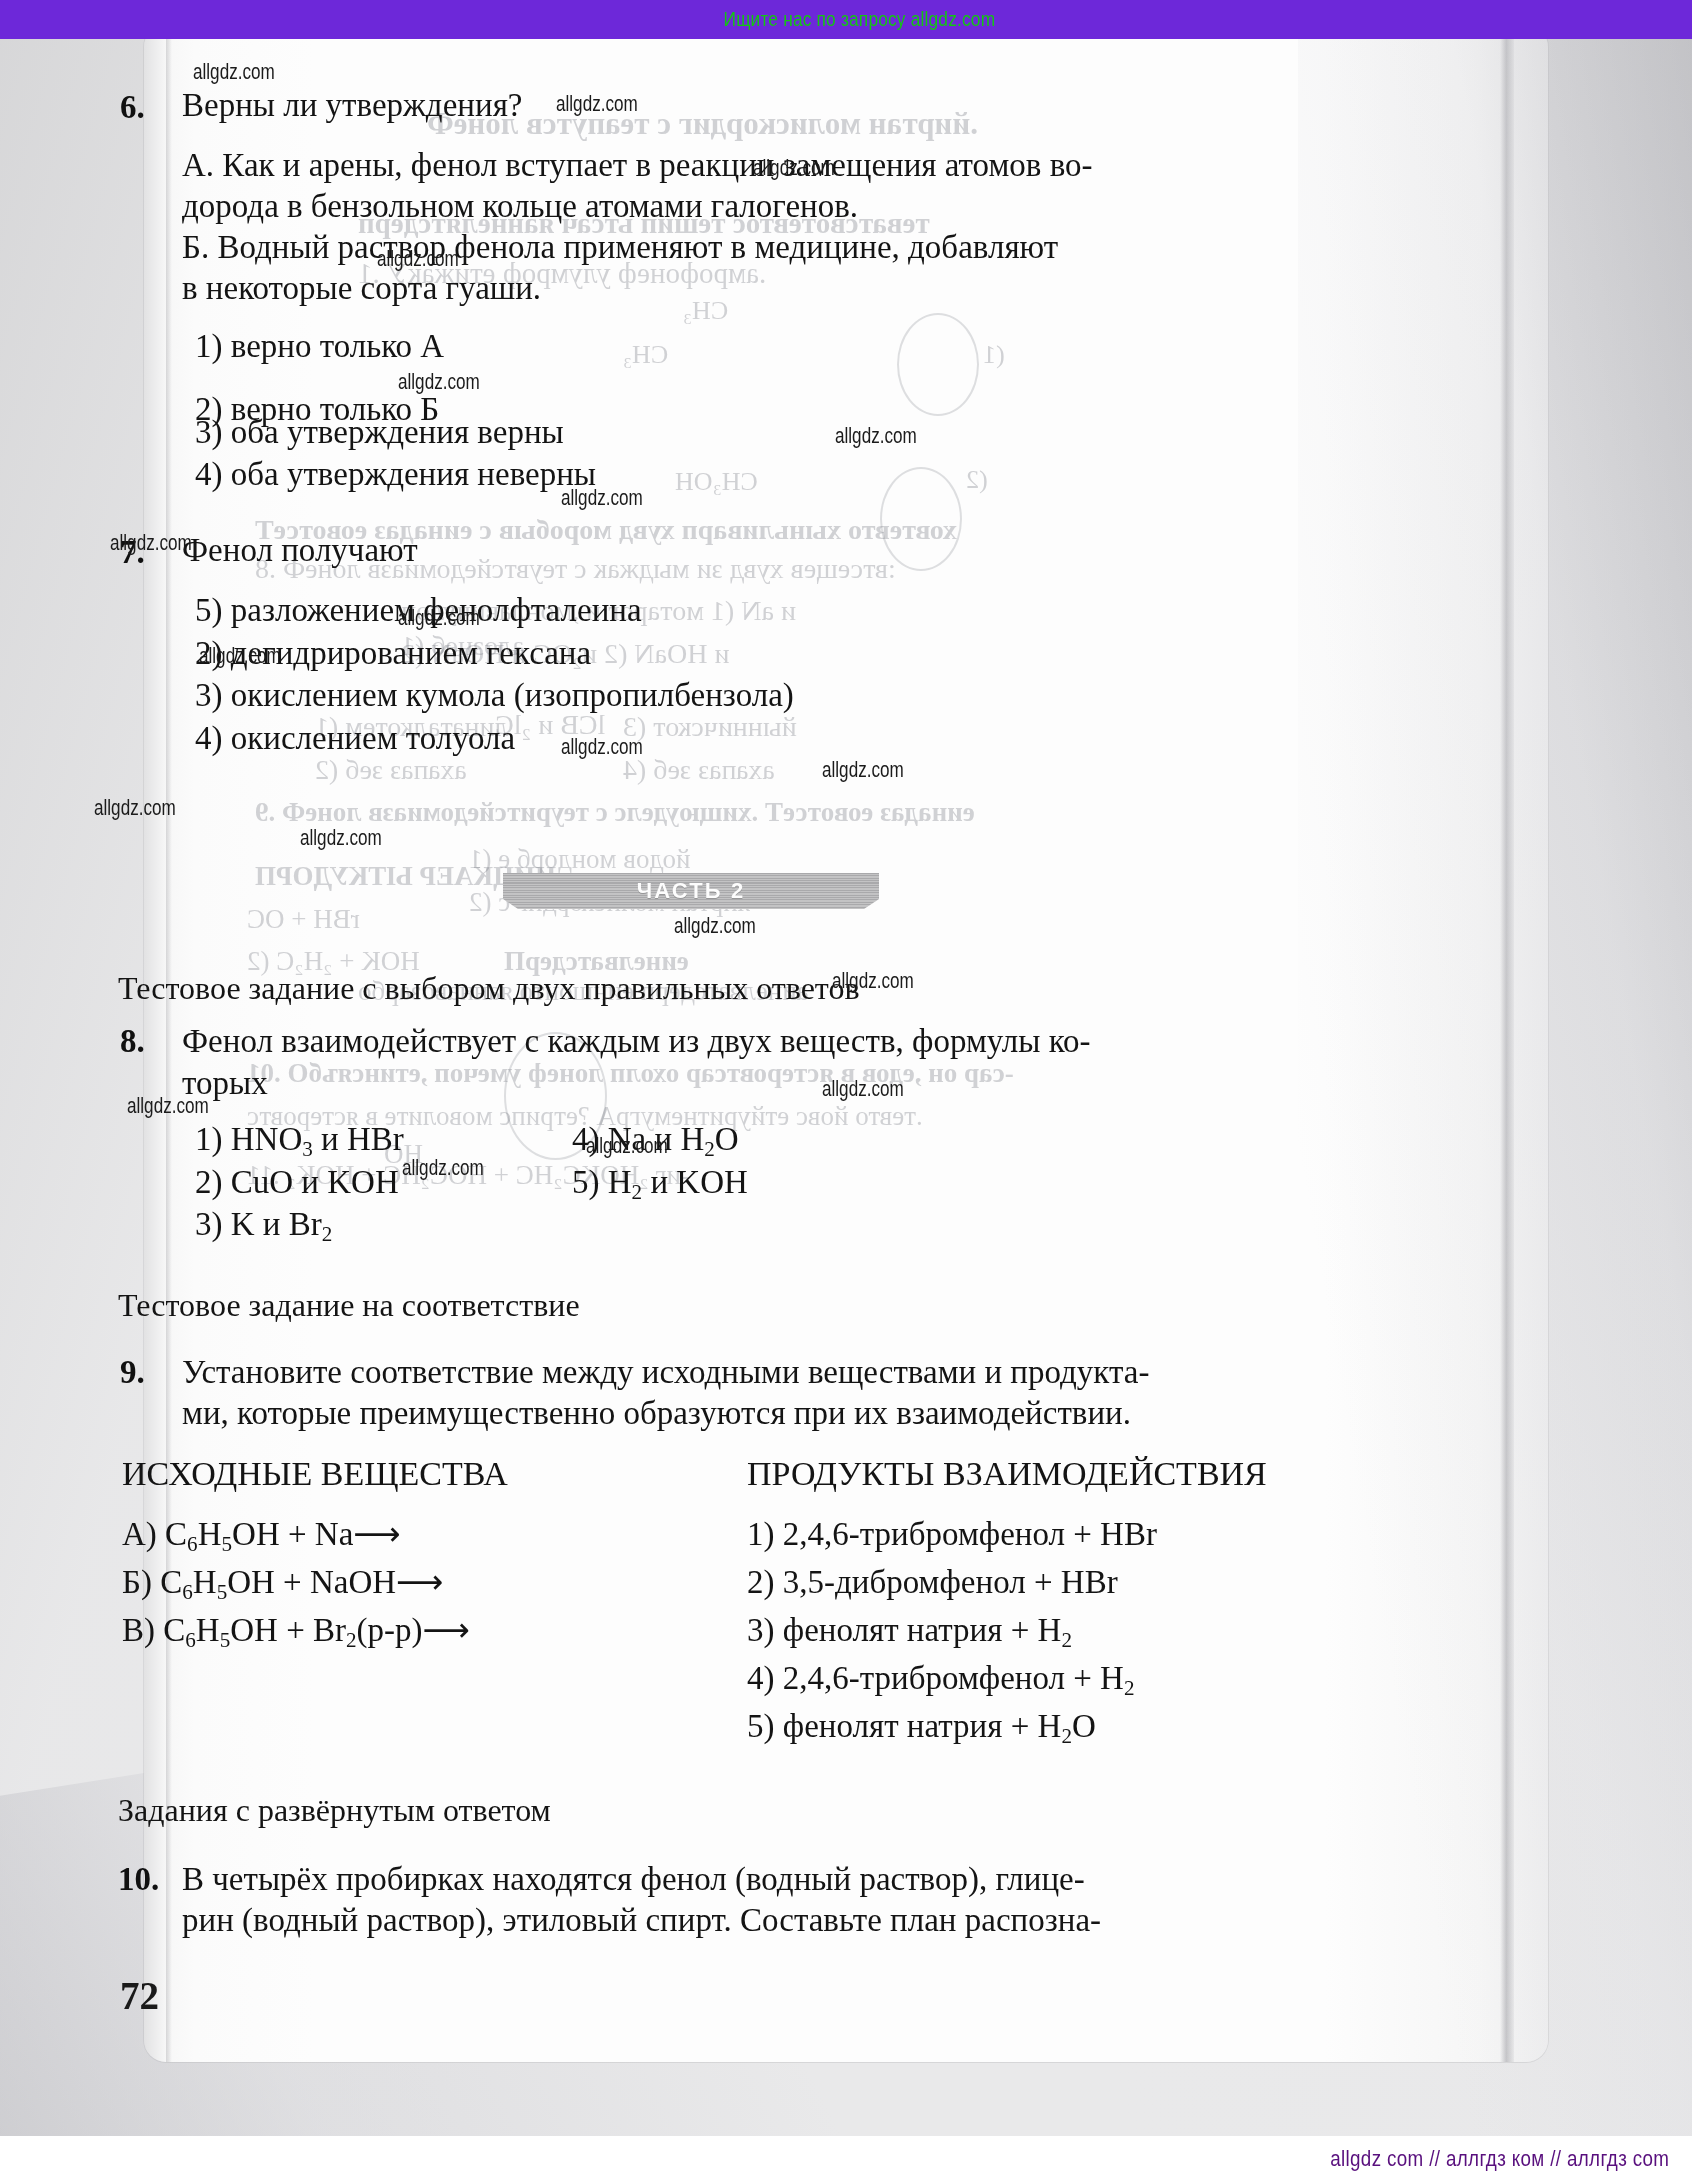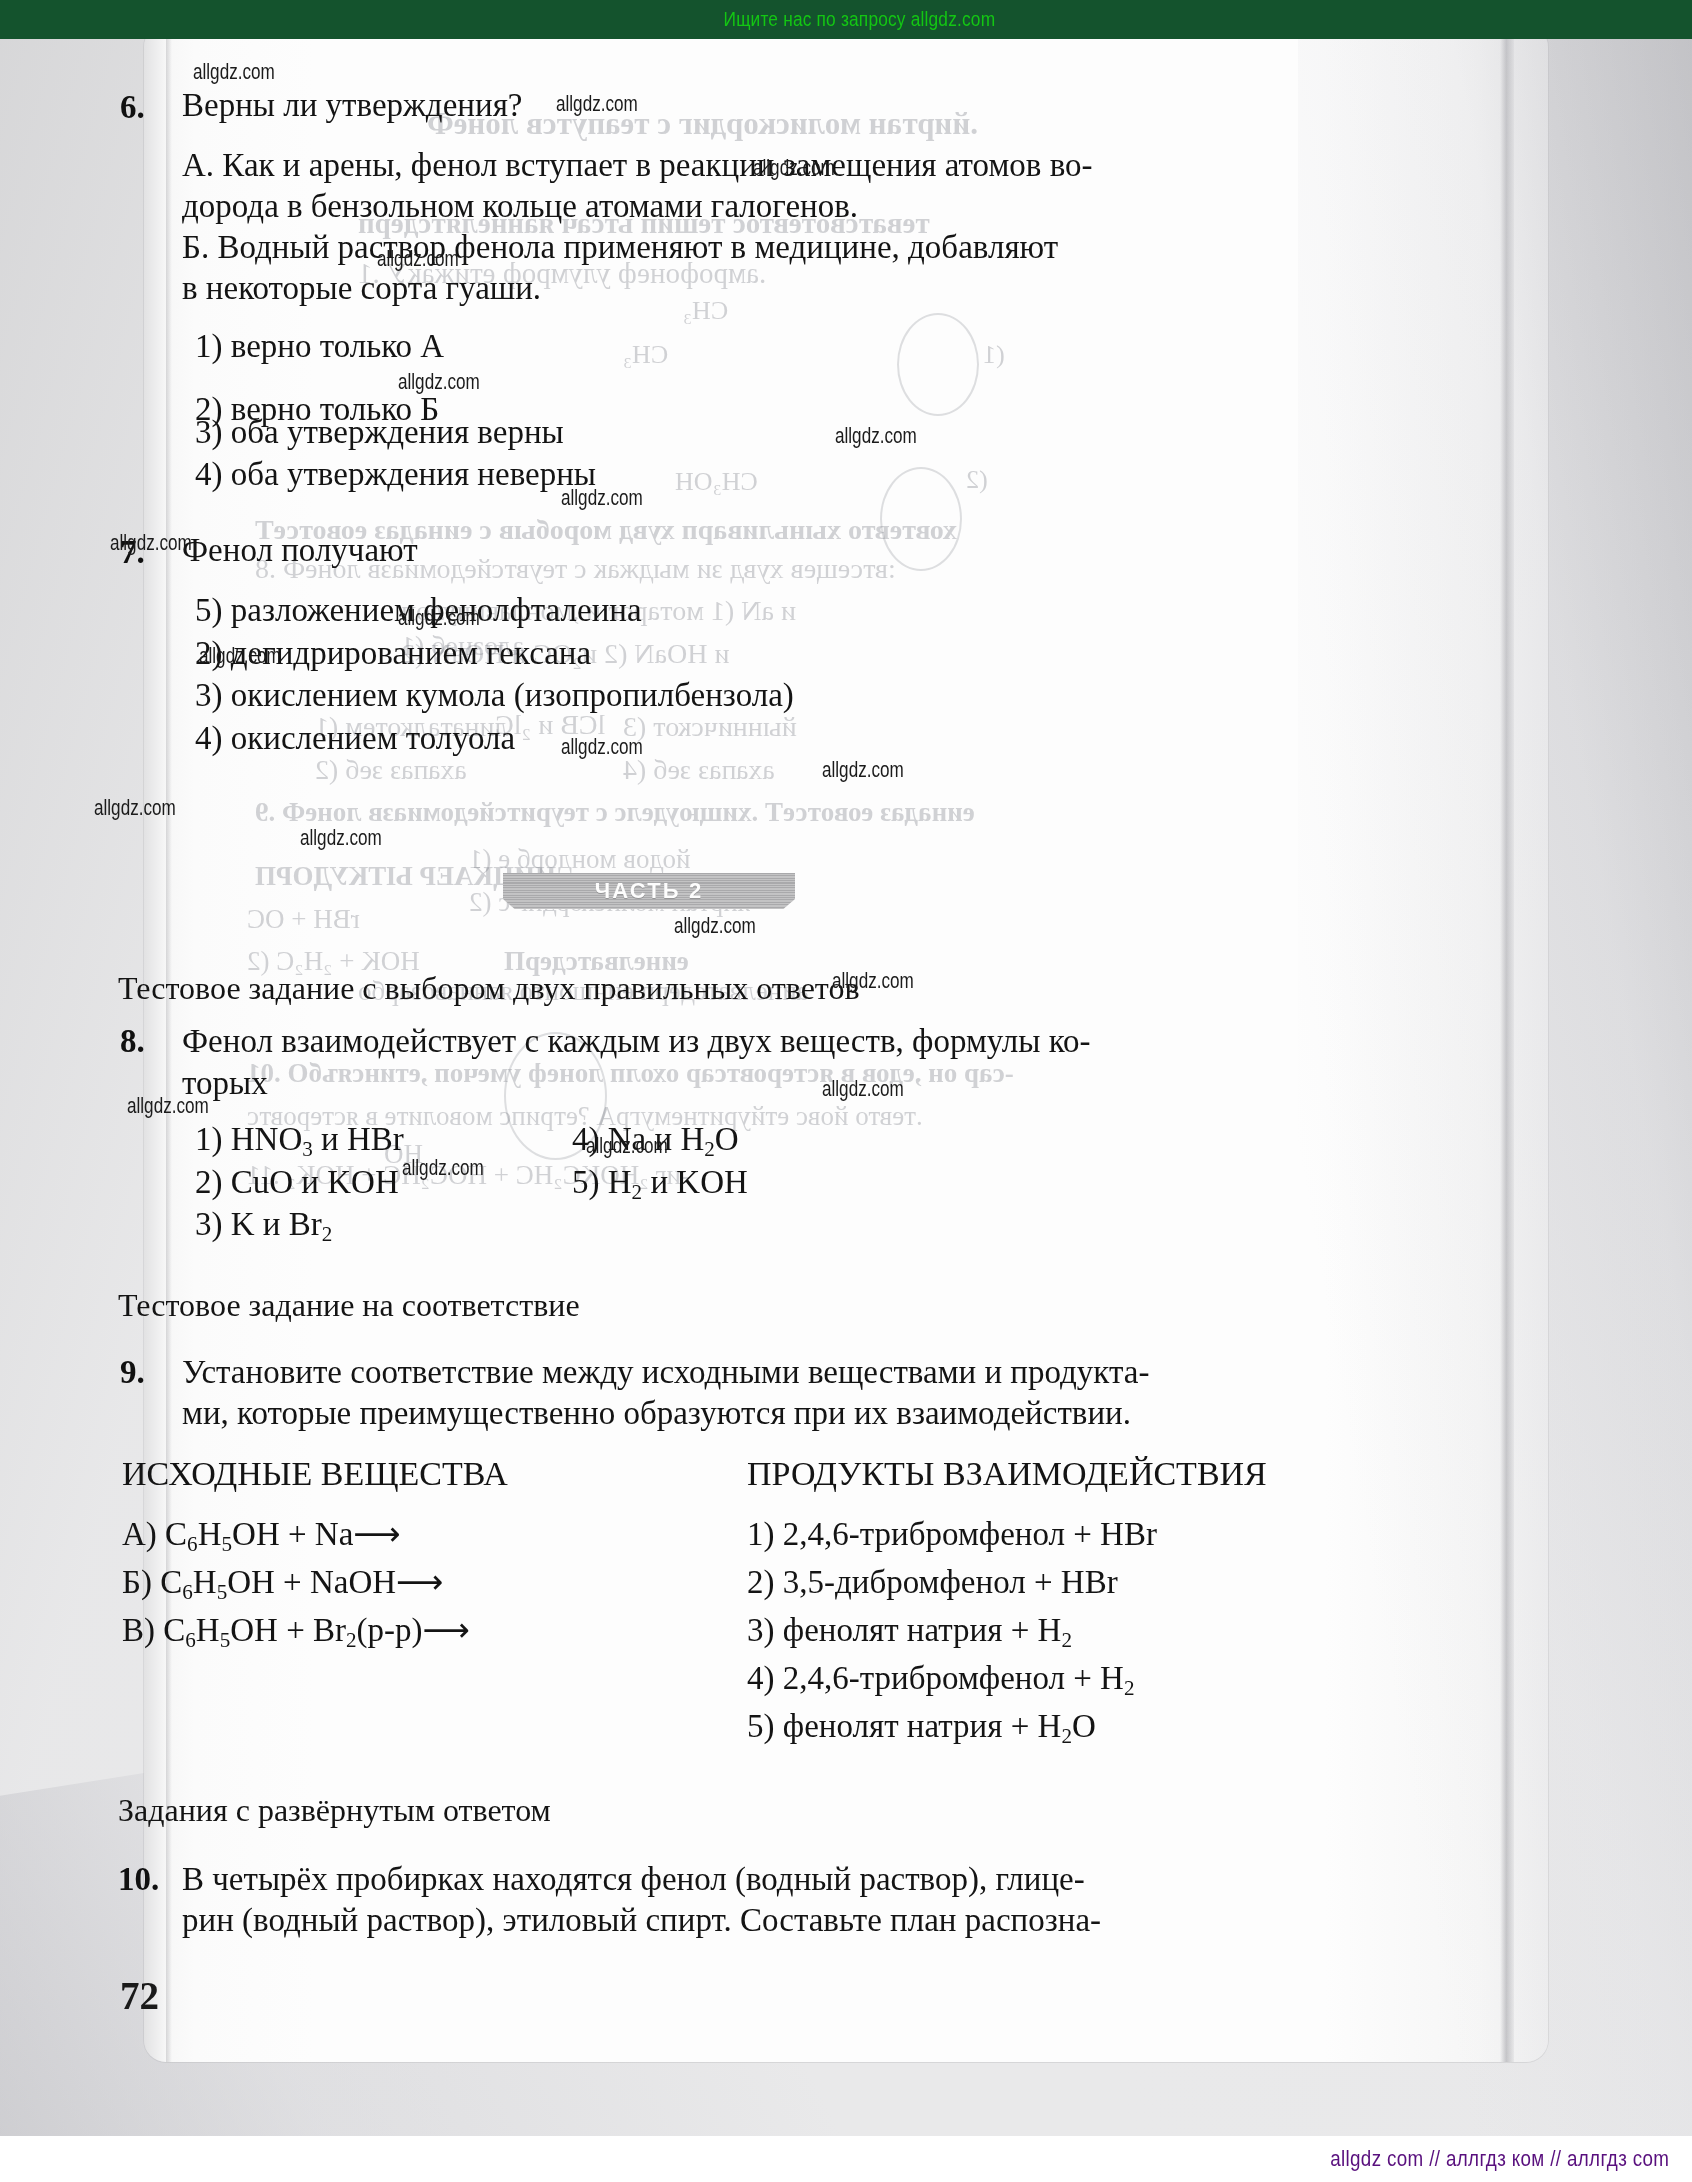--- a/index.html
+++ b/index.html
@@ -21,21 +21,21 @@
 
   
   .top-banner {
     position: absolute;
     left: 0; top: 0;
     width: 1692px;
     height: 39px;
     display: flex;
     align-items: center;
     justify-content: center;
-    background: #14532d;
+    background: #6d28d9;
     z-index: 40;
     padding-left: 26px;
   }
   .top-banner-text {
     font-family: "Liberation Sans", sans-serif;
     font-size: 19.7px;
     color: #13c613;
     letter-spacing: 0.2px;
     transform: scaleX(0.88);
   }
@@ -127,21 +127,21 @@
     color: #141414;
     white-space: nowrap;
   }
 
   sub { font-size: 0.64em; vertical-align: -0.28em; }
 
   
   .part-banner {
     position: absolute;
     left: 503px; top: 873px;
-    width: 292px; height: 36px;
+    width: 376px; height: 36px;
     background:
       repeating-linear-gradient(0deg, rgba(255,255,255,0.30) 0px, rgba(255,255,255,0.30) 0.9px, rgba(0,0,0,0) 0.9px, rgba(0,0,0,0) 1.7px),
       #a9a9ab;
     clip-path: polygon(0 0, 100% 0, 100% 72%, 96% 100%, 4% 100%, 0 72%);
     display: flex;
     align-items: center;
     justify-content: center;
     z-index: 22;
     text-align: right;
   }

